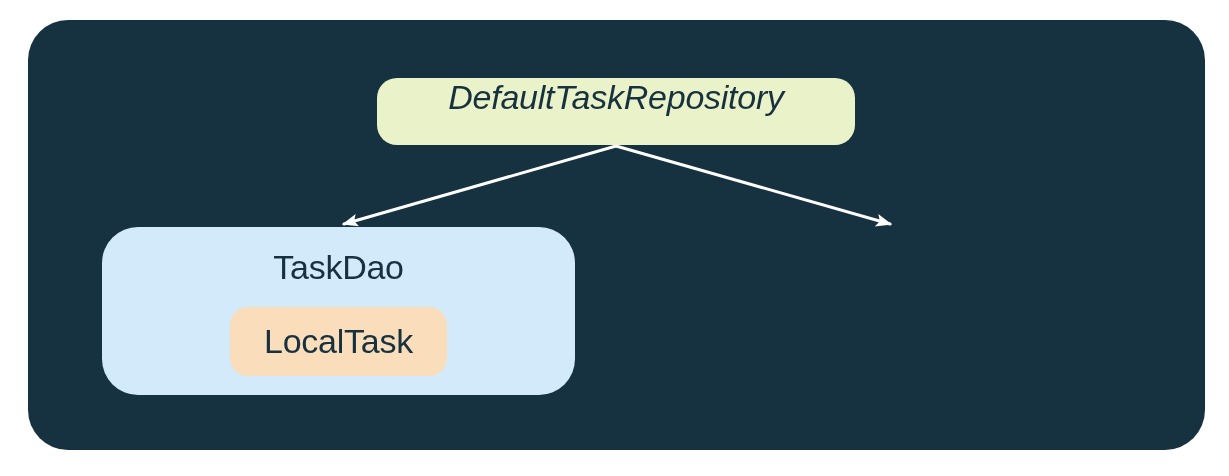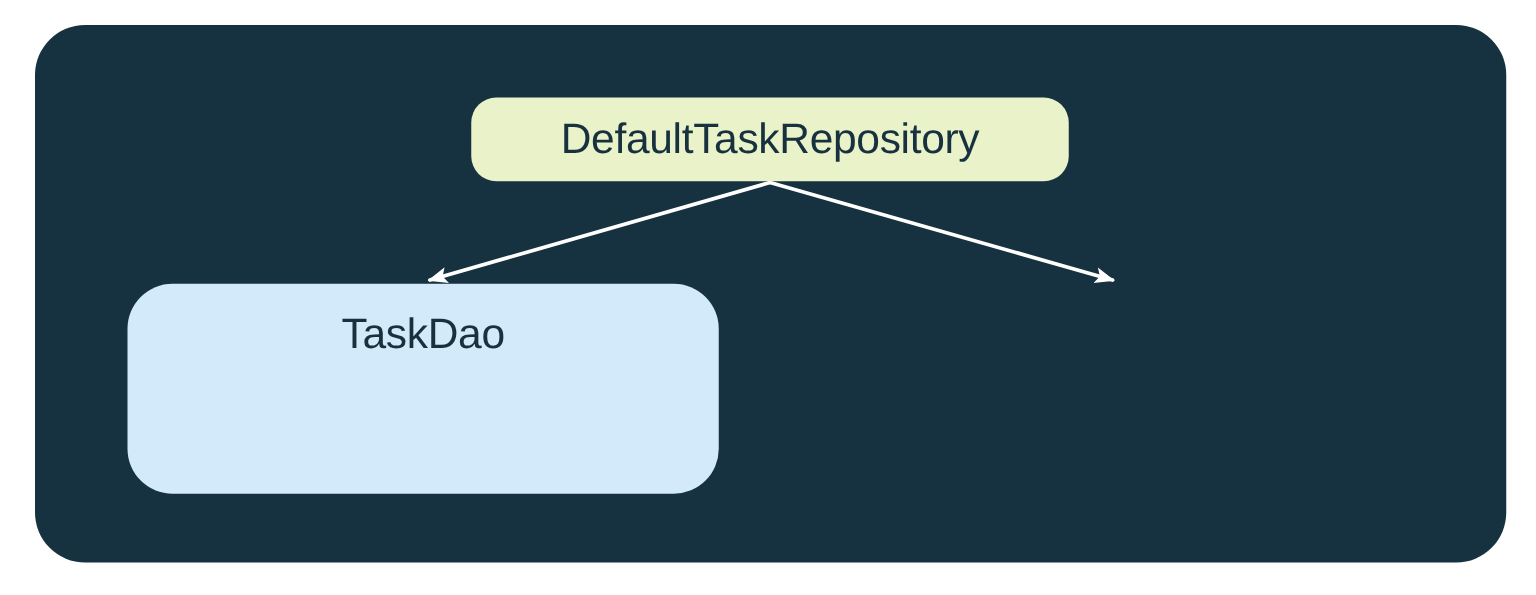--- a/index.html
+++ b/index.html
@@ -24,22 +24,22 @@
     position:absolute;
     left:28px;top:20px;width:1177px;height:430px;
     background:var(--container-background);
     border-radius:40px;
   }
   .node{position:absolute;color:var(--label-text);}
   .repo{
     left:377px;top:78px;width:478px;height:67px;
     background:var(--repository-box);
     border-radius:20px;
-    display:flex;align-items:center;justify-content:center;
-    font-size:34px;letter-spacing:-0.25px;
+    display:flex;justify-content:center;
+    font-size:34px;letter-spacing:-0.25px;font-style:italic;
   }
   .source{
     top:227px;height:168px;
     background:var(--datasource-box);
     border-radius:36px;
     display:flex;flex-direction:column;align-items:center;
     padding-top:16px;
   }
   .source.left{left:102px;width:473px;}
   .source.right{left:657px;width:478px;}
@@ -77,15 +77,18 @@
     <line x1="616" y1="146" x2="344" y2="224" marker-end="url(#head)"></line>
     <line x1="616" y1="146" x2="890" y2="224" marker-end="url(#head)"></line>
   </svg>
 
   <div class="node repo">
     <span>DefaultTaskRepository</span>
   </div>
 
   <div class="node source left">
     <div class="source-title">TaskDao</div>
+    <div class="chip">
+      <span>LocalTask</span>
+    </div>
   </div>
 
 </div>
 
 </body></html>

